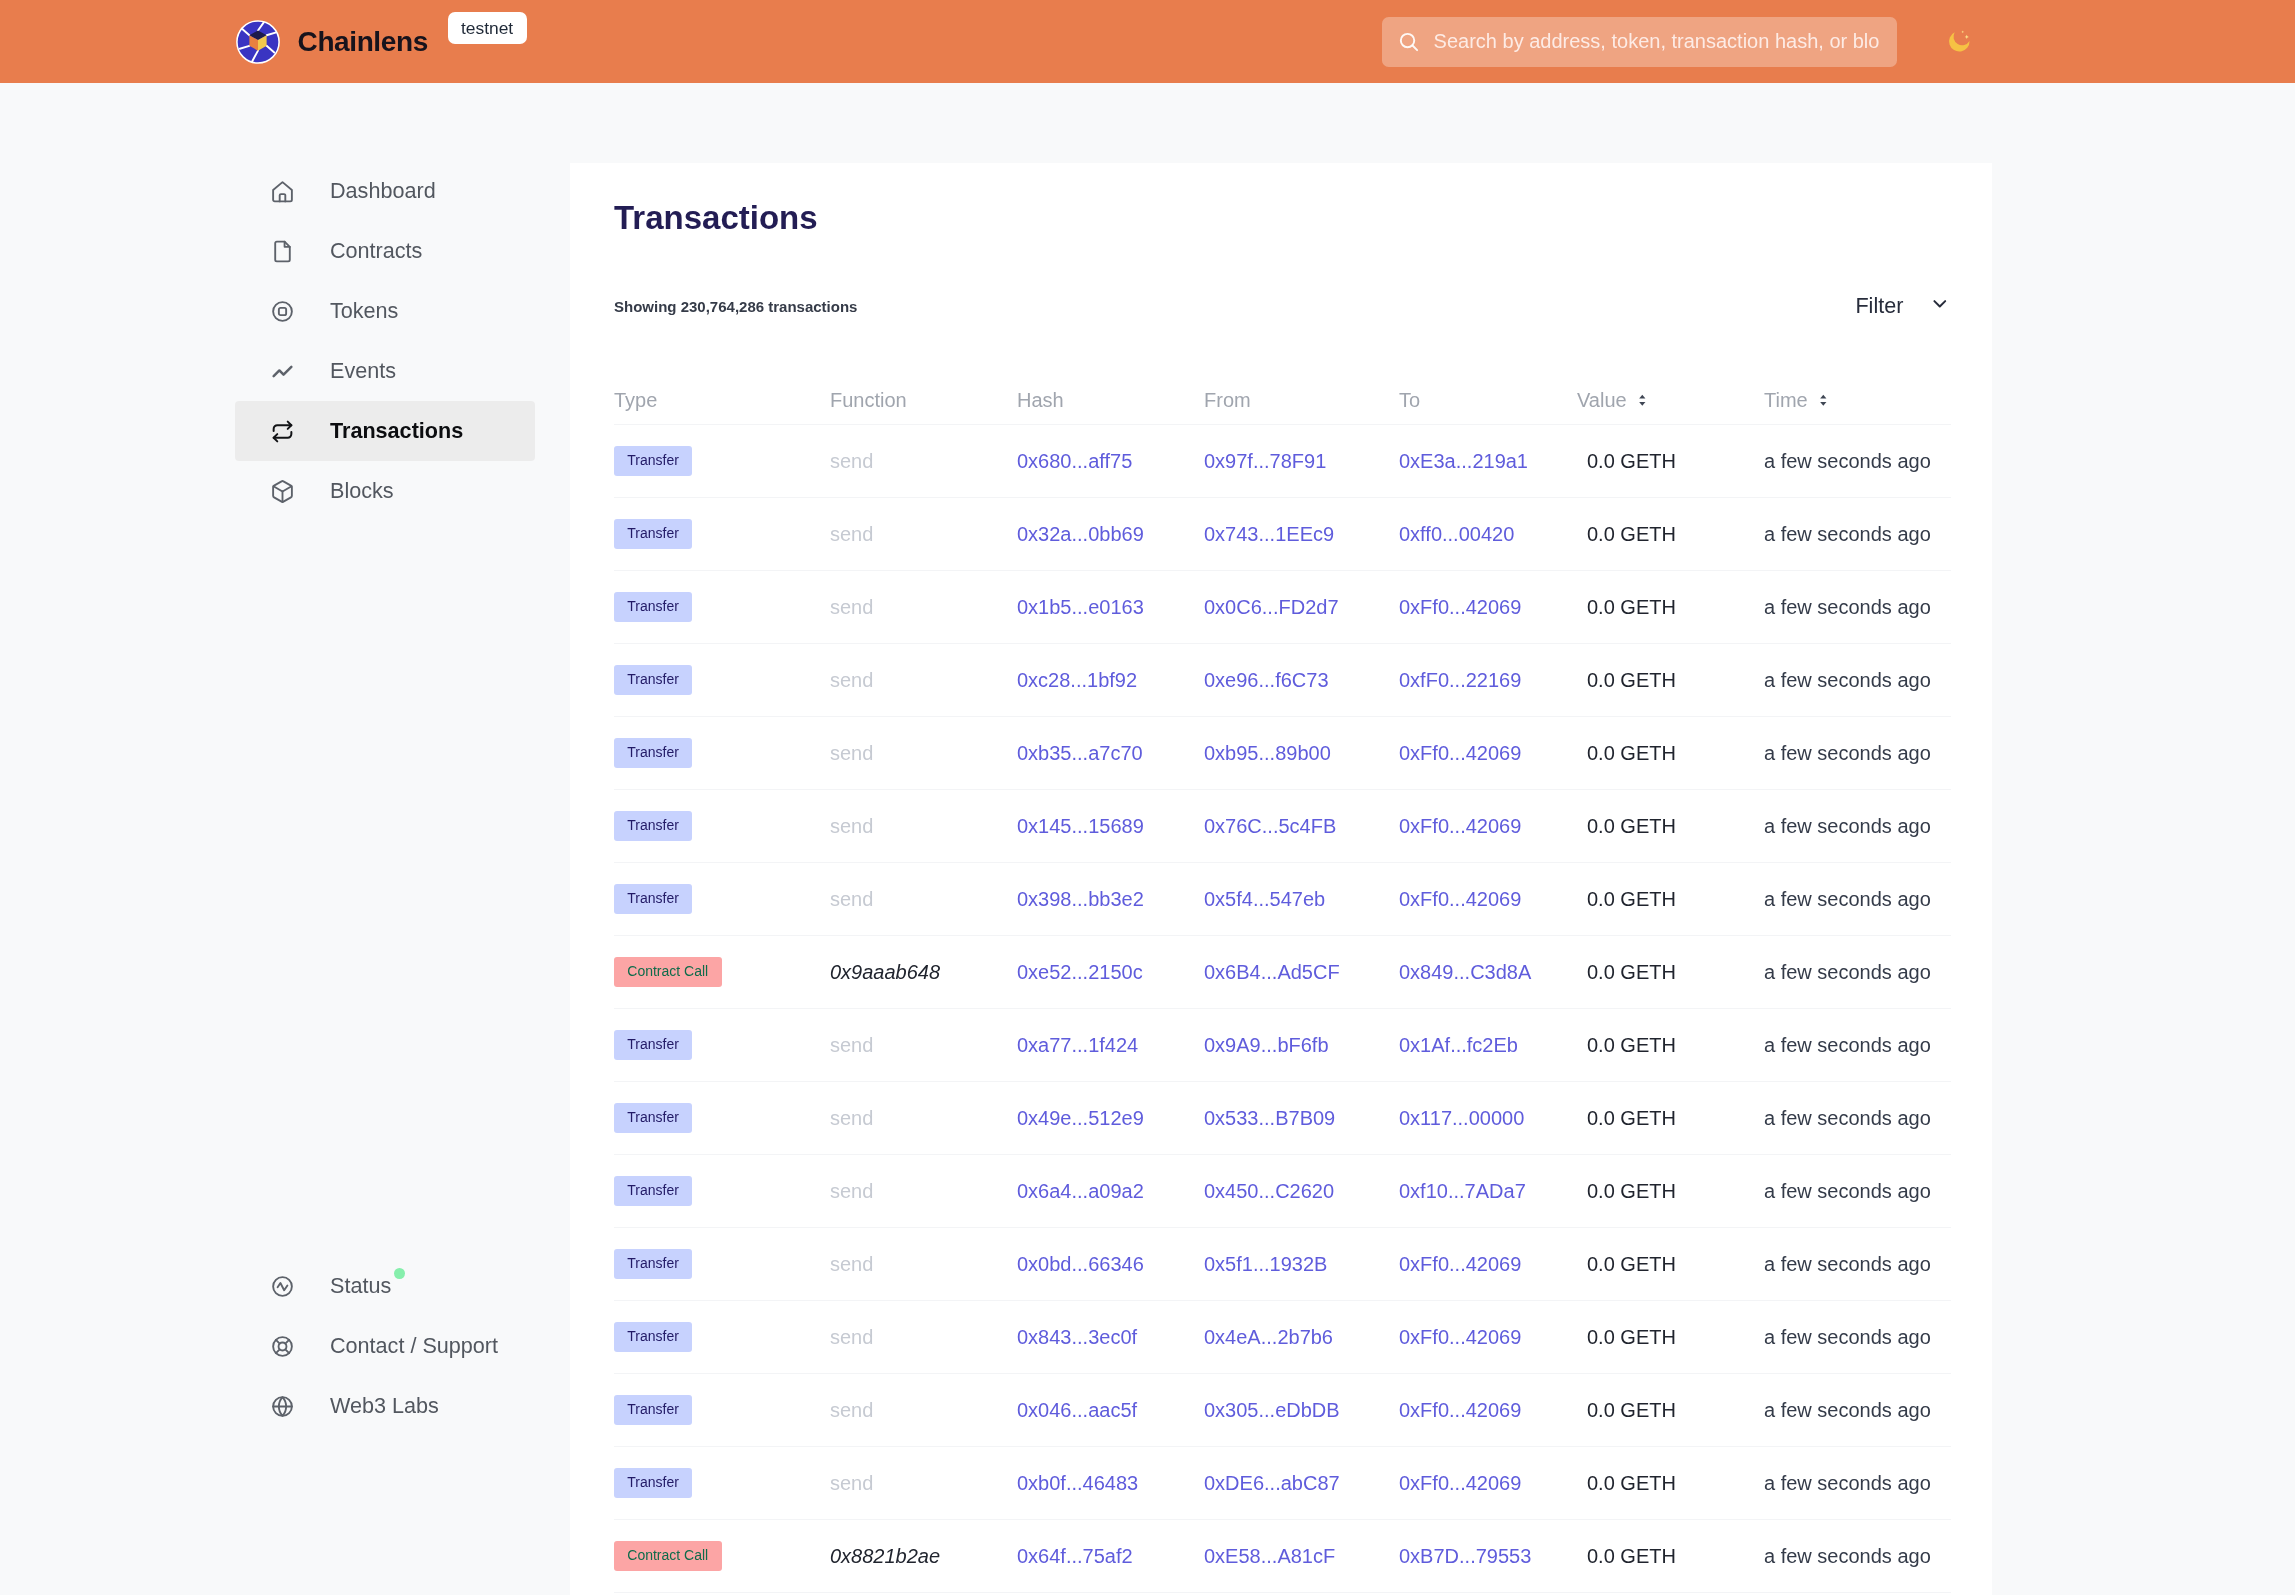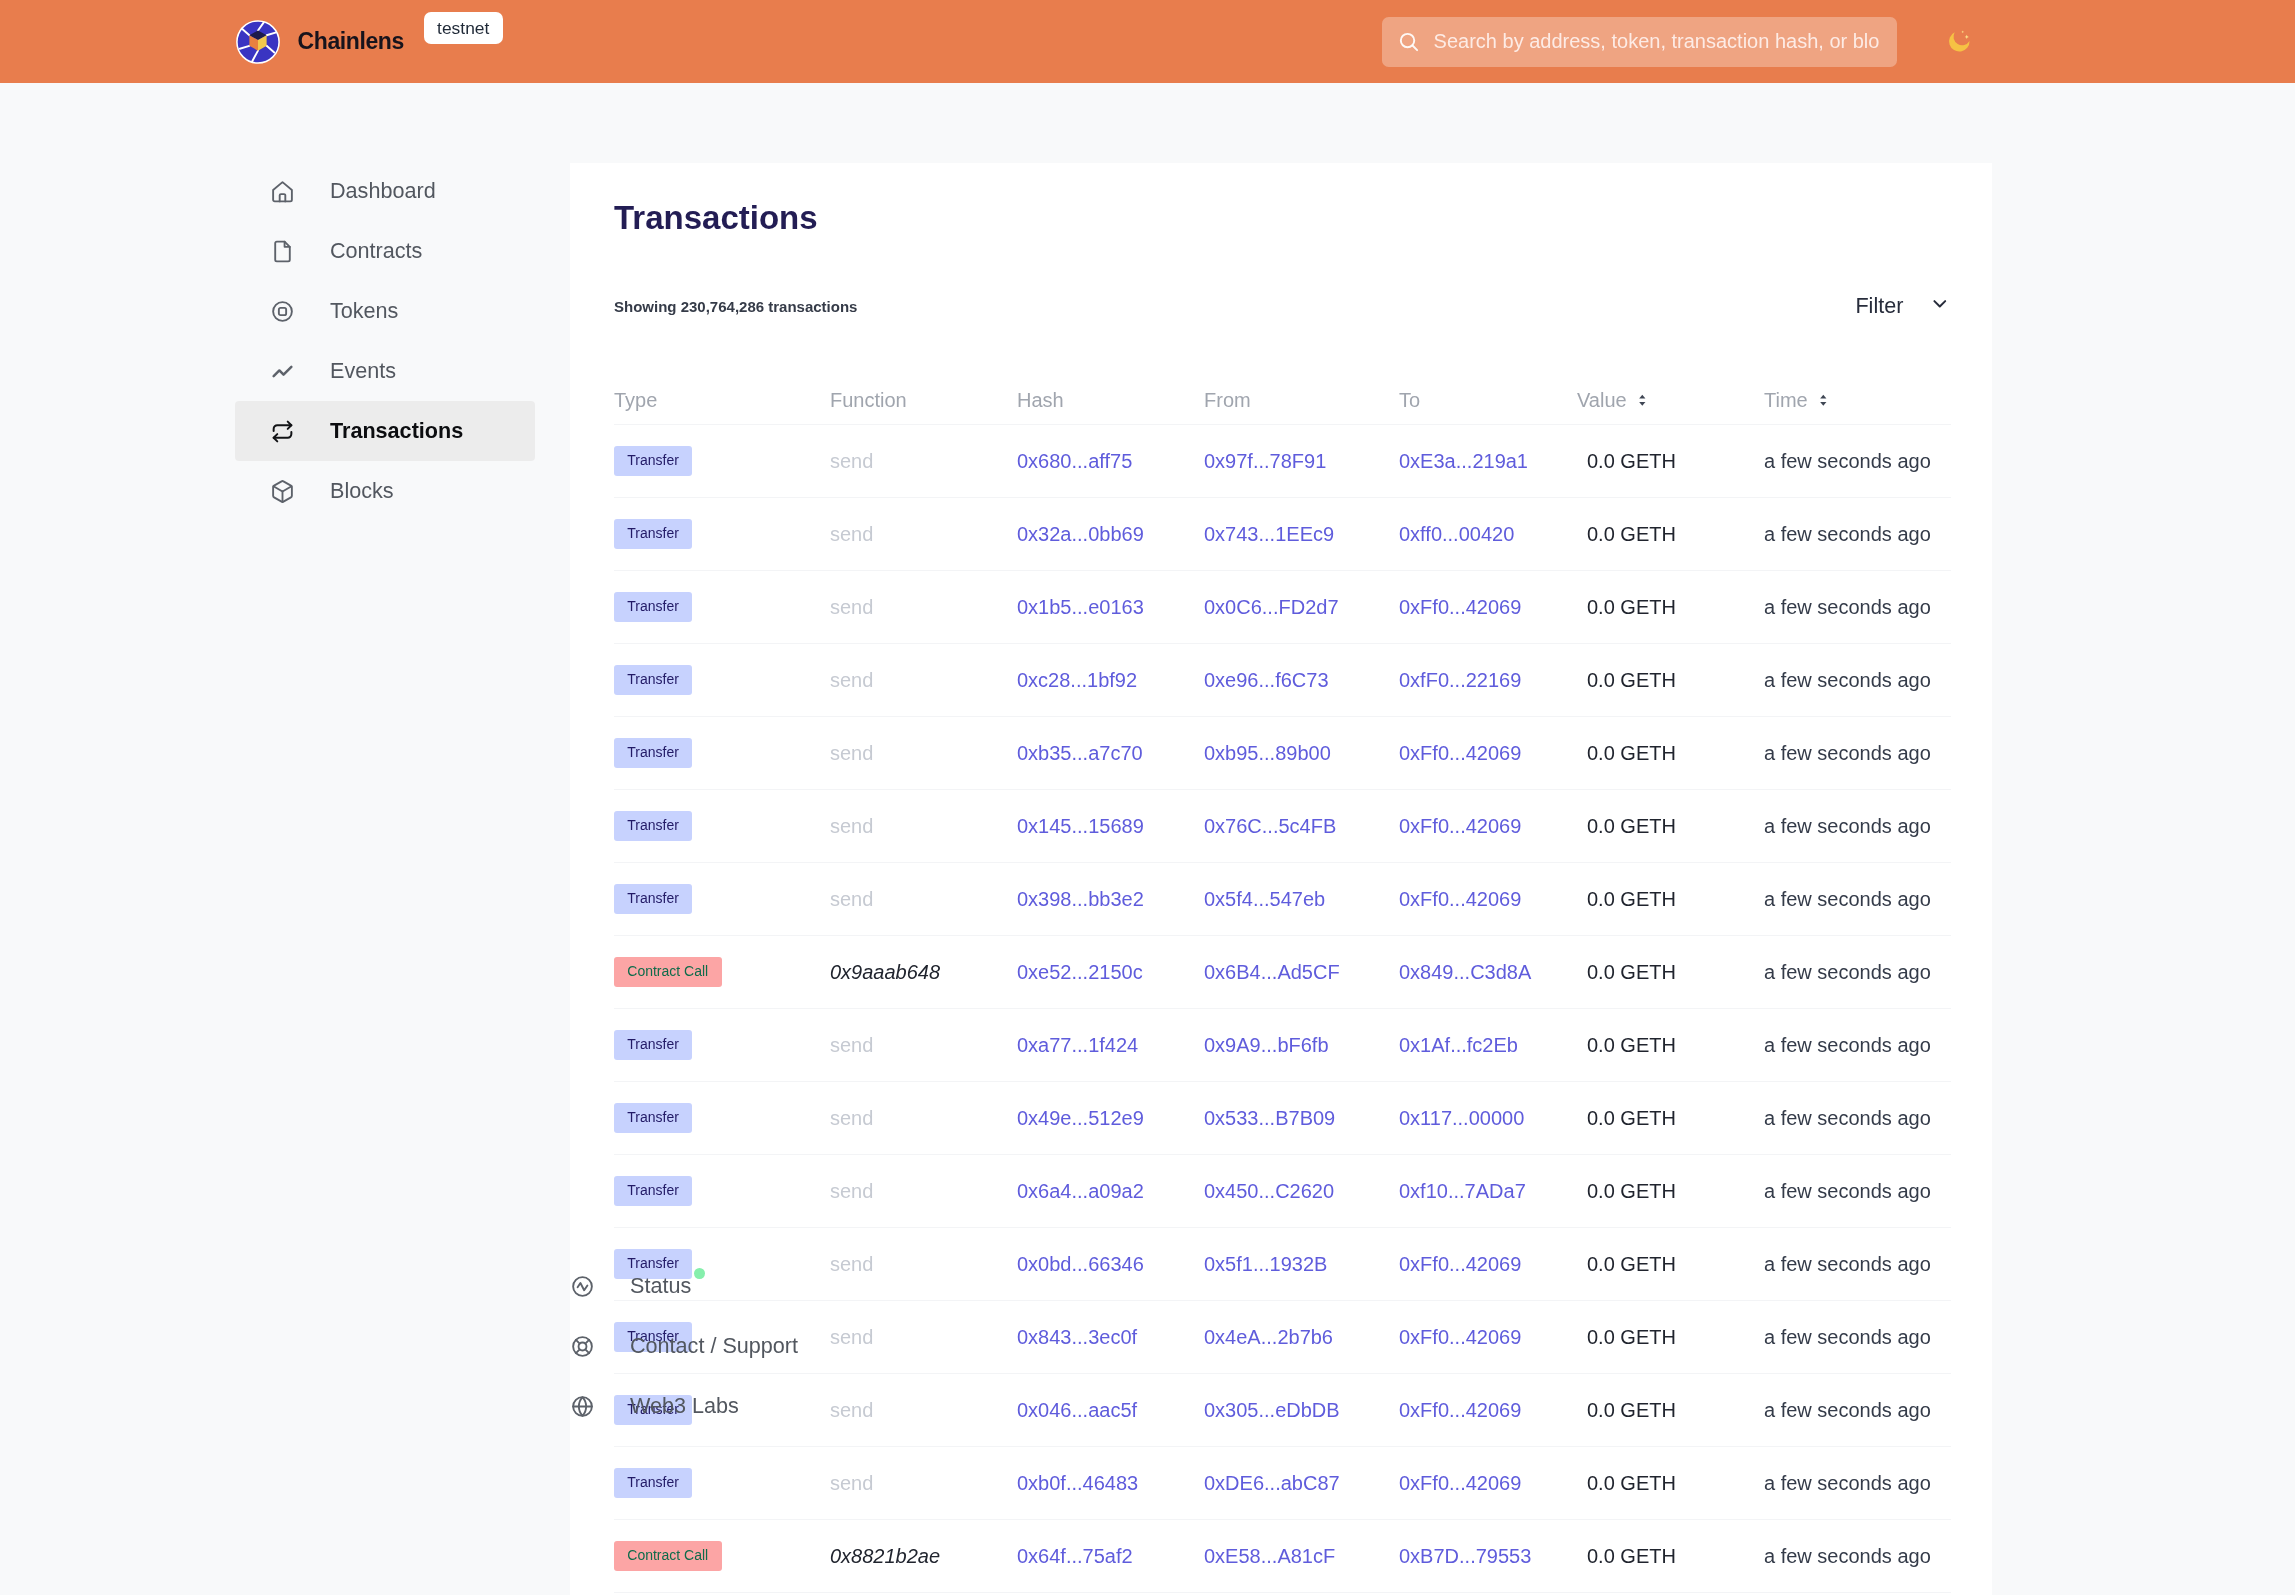--- a/index.html
+++ b/index.html
@@ -11,21 +11,21 @@
     color:#20242e;
   }
 
   
   .topbar {
     height:83px; background:#e87d4d;
     display:flex; align-items:center; justify-content:space-between;
     padding:0 320px 0 235px;
   }
   .brand { display:flex; align-items:center; gap:16.6px; cursor:pointer; }
-  .brand-name { font-size:23px; font-weight:800; color:#17131c; letter-spacing:-0.4px; }
+  .brand-name { font-size:28px; font-weight:800; color:#17131c; letter-spacing:-0.4px; }
   .env-badge {
     background:#ffffff; color:#1f2937; font-size:17.4px; line-height:1;
     padding:7.5px 13.3px; border-radius:7px; position:relative; top:-13.3px; margin-left:3.3px;
   }
   .topbar-right { display:flex; align-items:center; gap:48px; }
   .searchbox {
     width:515px; height:50px; background:rgba(255,255,255,0.30);
     border-radius:6.6px; display:flex; align-items:center; padding:0 15px; gap:11.6px;
   }
   .searchbox input {
@@ -35,21 +35,21 @@
   .searchbox input::placeholder { color:rgba(255,245,243,0.88); }
   .theme-toggle { background:none; border:none; padding:0; cursor:pointer; display:flex; }
 
   
   .layout { display:flex; height:1512px; }
 
   
   .sidebar {
     width:570px; flex:0 0 570px;
     padding:78px 0 159px 235px;
-    display:flex; flex-direction:row;
+    display:flex; flex-direction:column;
   }
   .nav-item {
     width:300px; height:60px; border-radius:4.1px;
     display:flex; align-items:center; padding-left:35px;
     color:#52575f; font-size:21.6px; cursor:pointer; position:relative;
   }
   .nav-item.active { background:#ececec; color:#0c0d10; font-weight:700; }
   .nav-icon { display:flex; width:25px; margin-right:35px; color:#5d626a; }
   .nav-item.active .nav-icon { color:#121316; }
   .nav-icon svg { width:25px; height:25px; }

